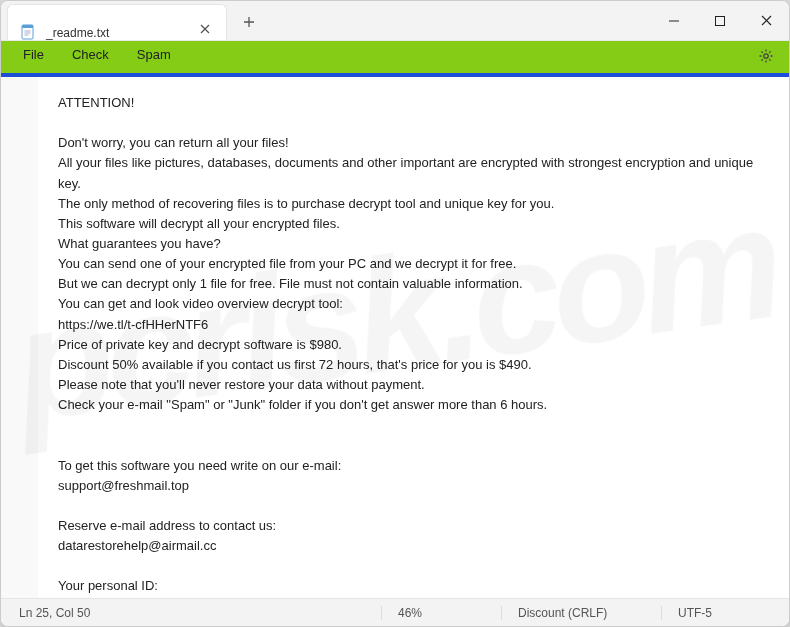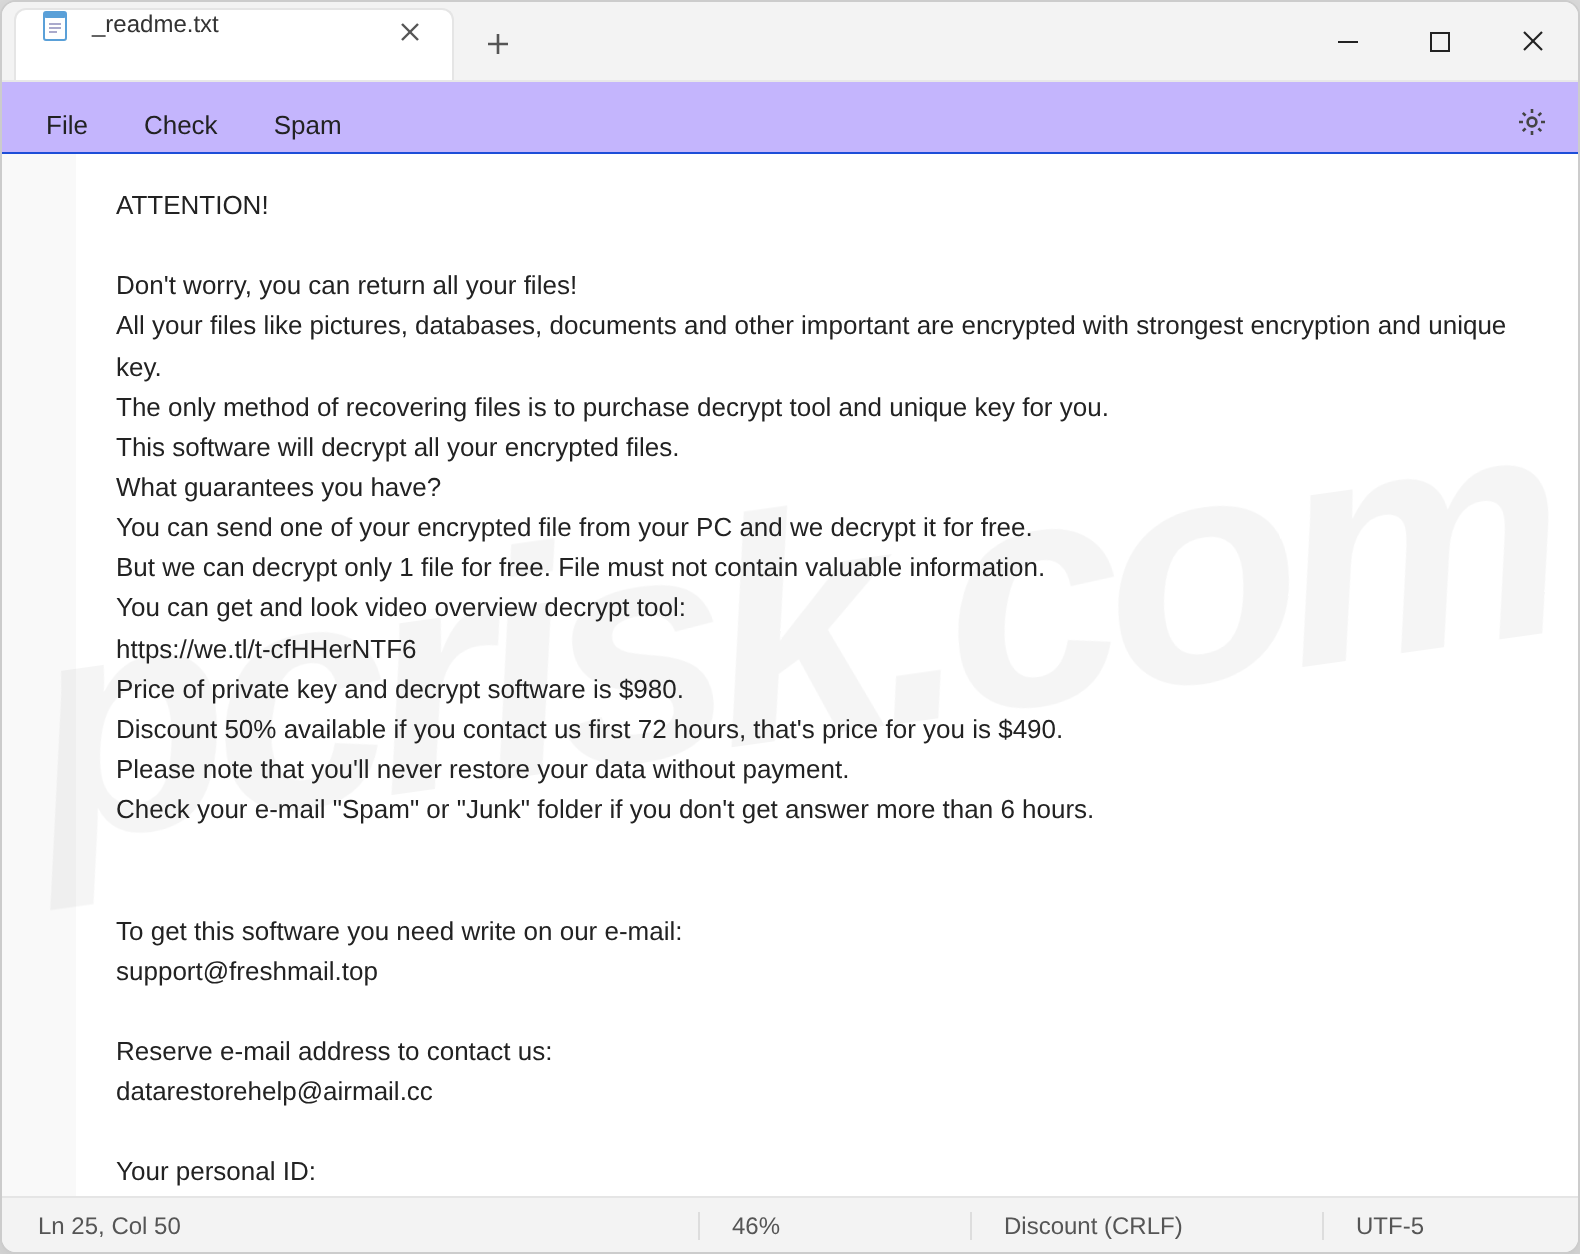--- a/index.html
+++ b/index.html
@@ -44,21 +44,21 @@
     }
     .tab-area {
       display: flex;
       align-items: flex-end;
       flex: 1;
       padding-left: 6px;
       padding-top: 4px;
     }
     .tab {
       display: flex;
-      align-items: flex-start;
+      align-items: flex-end;
       background: #fff;
       border-top-left-radius: 6px;
       border-top-right-radius: 6px;
       height: 36px;
       padding: 0 10px 0 12px;
       gap: 10px;
       min-width: 220px;
       border: 1px solid #e5e5e5;
       border-bottom: none;
     }
@@ -88,24 +88,24 @@
     }
     .win-btn {
       width: 46px;
       display: flex;
       align-items: center;
       justify-content: center;
       cursor: pointer;
     }
     .menubar {
       display: flex;
-      align-items: flex-end;
+      align-items: flex-start;
       height: 36px;
-      background: #c4b5fd;
-      border-bottom: 1px solid #1d4ed8;
+      background: #84cc16;
+      border-bottom: 4px solid #1d4ed8;
       padding: 0 8px;
     }
     .menu-item {
       padding: 6px 14px;
       font-size: 13px;
       color: #222;
       cursor: pointer;
       border-radius: 4px;
     }
     .menu-spacer { flex: 1; }
@@ -130,21 +130,21 @@
     }
     .statusbar {
       display: flex;
       align-items: center;
       height: 28px;
       background: #f3f3f3;
       border-top: 1px solid #e5e5e5;
       padding: 0 18px;
       font-size: 12px;
       color: #555;
-      gap: 16px;
+      gap: 0;
     }
     .status-section { padding: 0 16px; border-left: 1px solid #ddd; }
     .status-section:first-child { border-left: none; padding-left: 0; }
     .status-flex { flex: 1; }
   </style>
 </head>
 <body>
 
 <div class="window">
   <div class="watermark">pcrisk.com</div>

